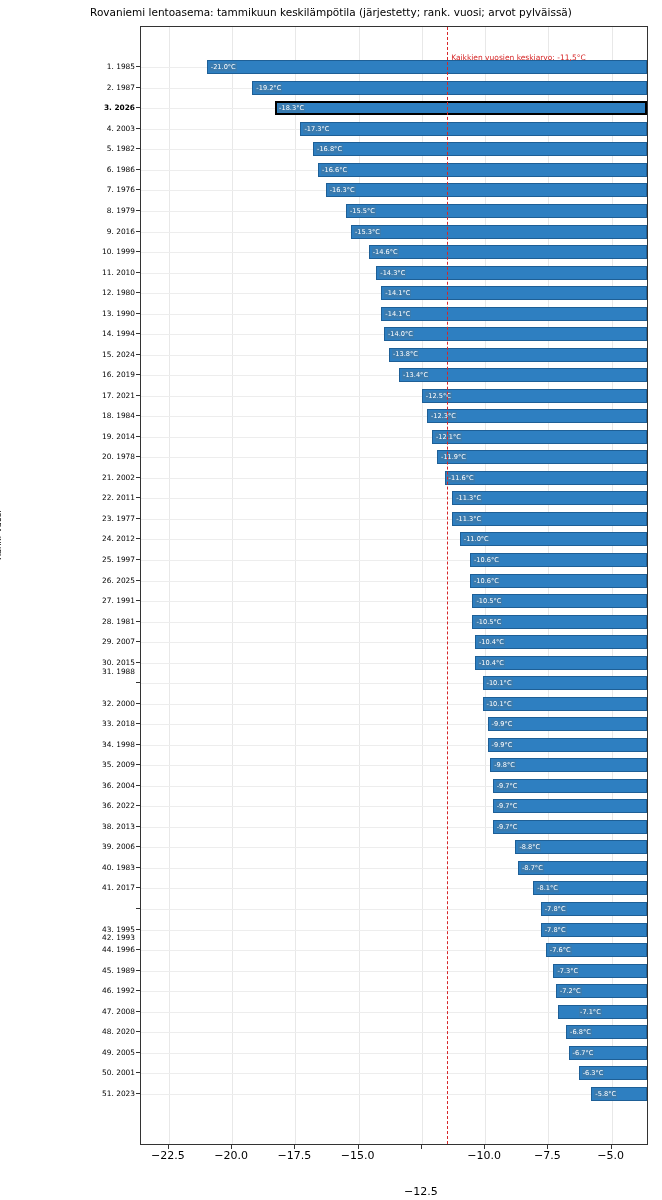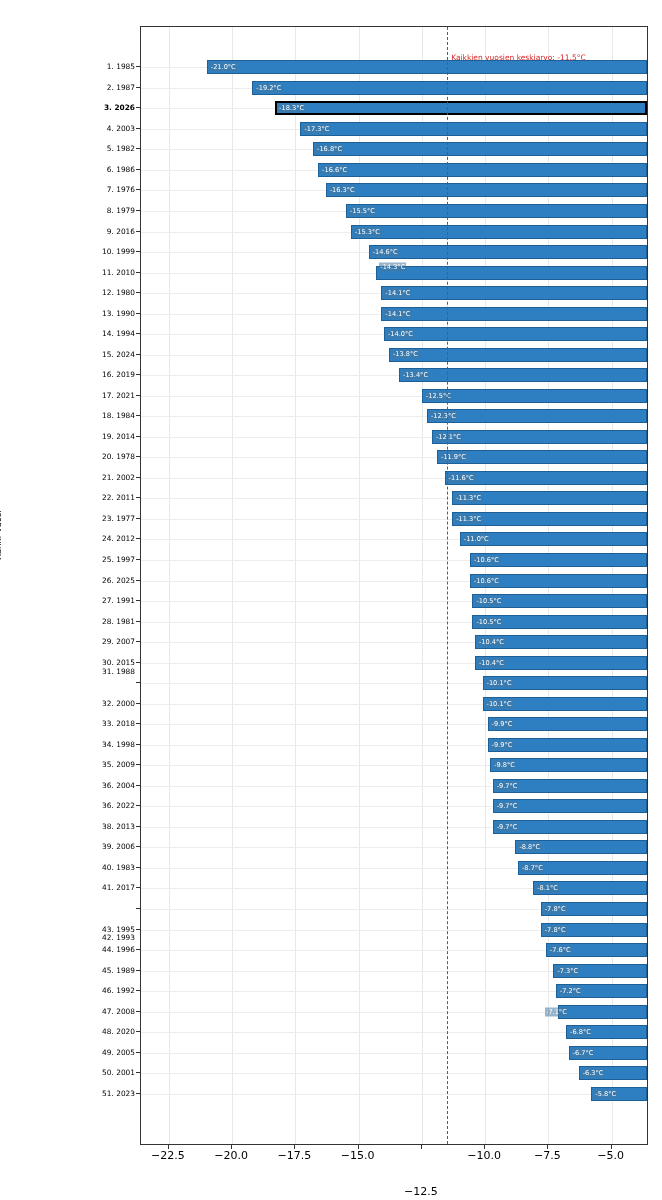--- a/index.html
+++ b/index.html
@@ -147,20 +147,21 @@
     width: 662px;
     text-align: center;
     font-size: 8.8px;
   }
 </style>
 </head>
 <body>
 
 <div id="chart-root">
 
+  <div id="chart-title">Rovaniemi lentoasema: tammikuun keskilämpötila (järjestetty; rank. vuosi; arvot pylväissä)</div>
 
   <div id="ylabel">Rank. Vuosi</div>
 
   <div id="ytick-col">
       <div class="ytick" style="top: 40.2647px; width: 131px;">1. 1985</div>
       <div class="ytick" style="top: 60.7941px; width: 131px;">2. 1987</div>
       <div class="ytick bold" style="top: 81.3235px; width: 131px;">3. 2026</div>
       <div class="ytick" style="top: 101.853px; width: 131px;">4. 2003</div>
       <div class="ytick" style="top: 122.382px; width: 131px;">5. 1982</div>
       <div class="ytick" style="top: 142.912px; width: 131px;">6. 1986</div>
@@ -288,21 +289,21 @@
         <div class="bar-label" style="left: 180.1px; top: 142.912px;">-16.6°C</div>
         <div class="bar" style="left: 184.69px; width: 321.31px; top: 156.441px;"></div>
         <div class="bar-label" style="left: 187.69px; top: 163.441px;">-16.3°C</div>
         <div class="bar" style="left: 204.93px; width: 301.07px; top: 176.971px;"></div>
         <div class="bar-label" style="left: 207.93px; top: 183.971px;">-15.5°C</div>
         <div class="bar" style="left: 209.99px; width: 296.01px; top: 197.5px;"></div>
         <div class="bar-label" style="left: 212.99px; top: 204.5px;">-15.3°C</div>
         <div class="bar" style="left: 227.7px; width: 278.3px; top: 218.029px;"></div>
         <div class="bar-label" style="left: 230.7px; top: 225.029px;">-14.6°C</div>
         <div class="bar" style="left: 235.29px; width: 270.71px; top: 238.559px;"></div>
-        <div class="bar-label" style="left: 238.29px; top: 240px;">-14.3°C</div>
+        <div class="bar-label" style="left: 238.29px; top: 246px;">-14.3°C</div>
         <div class="bar" style="left: 240.35px; width: 265.65px; top: 259.088px;"></div>
         <div class="bar-label" style="left: 243.35px; top: 266.088px;">-14.1°C</div>
         <div class="bar" style="left: 240.35px; width: 265.65px; top: 279.618px;"></div>
         <div class="bar-label" style="left: 243.35px; top: 286.618px;">-14.1°C</div>
         <div class="bar" style="left: 242.88px; width: 263.12px; top: 300.147px;"></div>
         <div class="bar-label" style="left: 245.88px; top: 307.147px;">-14.0°C</div>
         <div class="bar" style="left: 247.94px; width: 258.06px; top: 320.676px;"></div>
         <div class="bar-label" style="left: 250.94px; top: 327px;">-13.8°C</div>
         <div class="bar" style="left: 258.06px; width: 247.94px; top: 341.206px;"></div>
         <div class="bar-label" style="left: 261.06px; top: 348.206px;">-13.4°C</div>
@@ -360,21 +361,21 @@
         <div class="bar-label" style="left: 402.74px; top: 881.971px;">-7.8°C</div>
         <div class="bar" style="left: 399.74px; width: 106.26px; top: 895.5px;"></div>
         <div class="bar-label" style="left: 402.74px; top: 902.5px;">-7.8°C</div>
         <div class="bar" style="left: 404.8px; width: 101.2px; top: 916.029px;"></div>
         <div class="bar-label" style="left: 407.8px; top: 923.029px;">-7.6°C</div>
         <div class="bar" style="left: 412.39px; width: 93.61px; top: 936.559px;"></div>
         <div class="bar-label" style="left: 415.39px; top: 943.559px;">-7.3°C</div>
         <div class="bar" style="left: 414.92px; width: 91.08px; top: 957.088px;"></div>
         <div class="bar-label" style="left: 417.92px; top: 964.088px;">-7.2°C</div>
         <div class="bar" style="left: 417.45px; width: 88.55px; top: 977.618px;"></div>
-        <div class="bar-label" style="left: 404px; top: 984.618px;">-7.1°C</div>
+        <div class="bar-label" style="left: 438px; top: 984.618px;">-7.1°C</div>
         <div class="bar" style="left: 425.04px; width: 80.96px; top: 998.147px;"></div>
         <div class="bar-label" style="left: 428.04px; top: 1005.15px;">-6.8°C</div>
         <div class="bar" style="left: 427.57px; width: 78.43px; top: 1018.68px;"></div>
         <div class="bar-label" style="left: 430.57px; top: 1025.68px;">-6.7°C</div>
         <div class="bar" style="left: 437.69px; width: 68.31px; top: 1039.21px;"></div>
         <div class="bar-label" style="left: 440.69px; top: 1046.21px;">-6.3°C</div>
         <div class="bar" style="left: 450.34px; width: 55.66px; top: 1059.74px;"></div>
         <div class="bar-label" style="left: 453.34px; top: 1066.74px;">-5.8°C</div>
       </div>
     <div id="mean-line" style="left: 306.13px;"></div>

